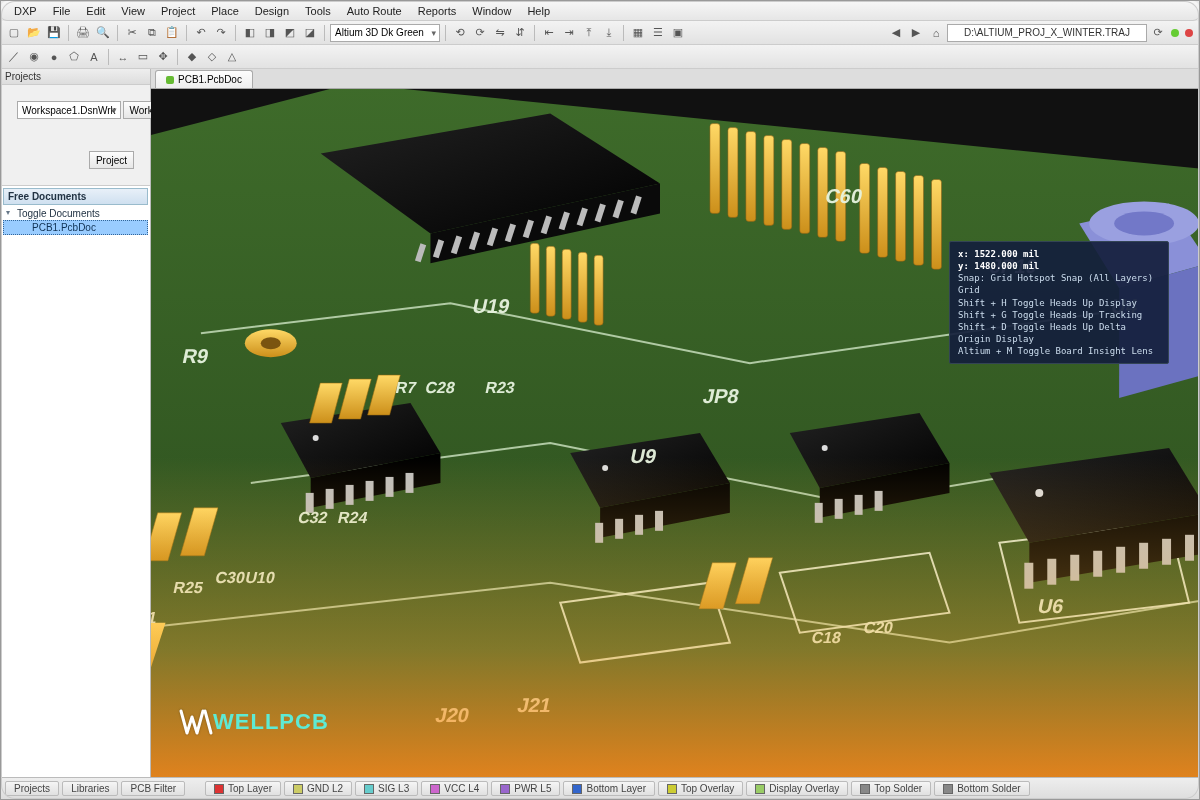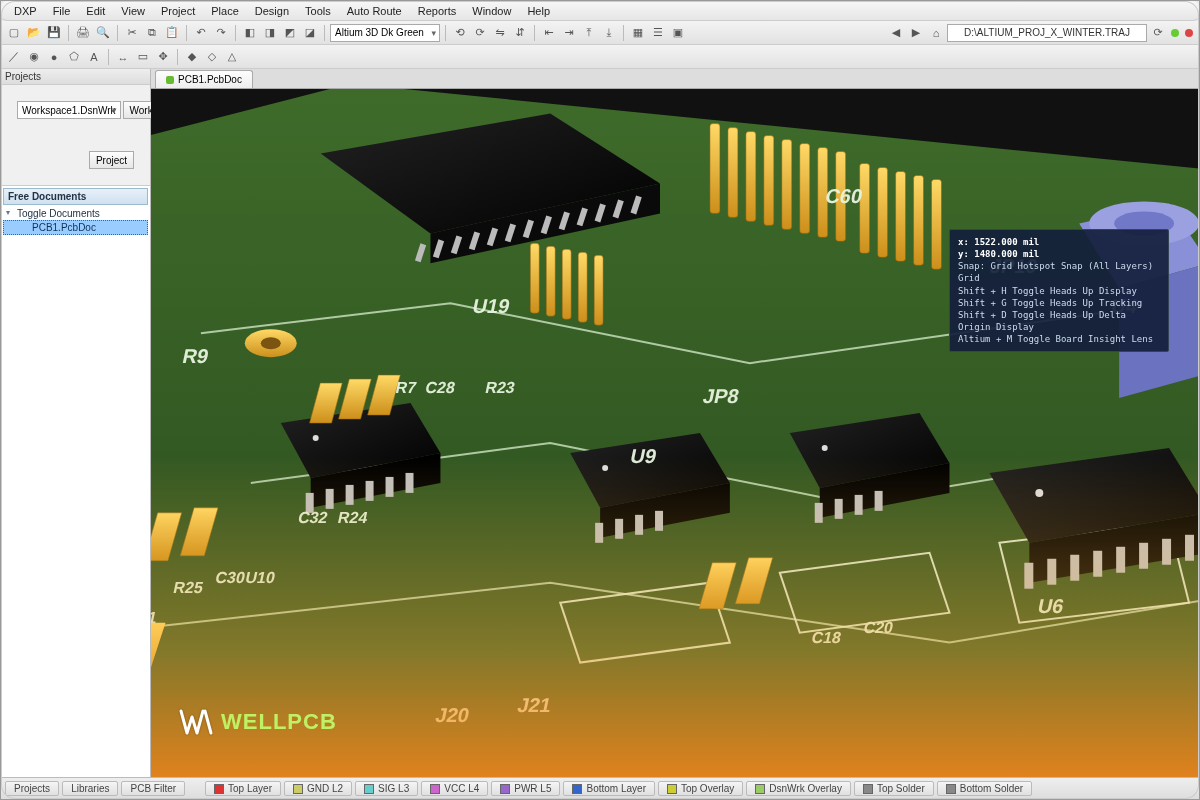--- a/index.html
+++ b/index.html
@@ -41,30 +41,30 @@
   
   .viewport-wrap { flex:1; display:flex; flex-direction:column; min-width:0; }
   .tab-row { height:20px; display:flex; align-items:flex-end; background:#ddd; border-bottom:1px solid #aaa; padding-left:4px; gap:2px;}
   .doc-tab { height:18px; padding:0 10px; font-size:10px; background:linear-gradient(#fdfdfd,#eee); border:1px solid #aaa; border-bottom:none; border-radius:3px 3px 0 0; display:flex; align-items:center; gap:4px;}
   .doc-tab .dot{width:8px;height:8px;background:#6b3;border-radius:2px;}
 
   .viewport { flex:1; position:relative; background:#555; overflow:hidden; }
   .pcb-svg { width:100%; height:100%; display:block; }
 
   
-  .hud { position:absolute; top:140px; right:30px; width:220px; background:rgba(20,30,60,0.92); color:#cde; font-size:9px; padding:6px 8px; border:1px solid #345; border-radius:2px; line-height:1.35; font-family:Consolas,monospace;}
+  .hud { position:absolute; top:152px; right:30px; width:220px; background:rgba(20,30,60,0.92); color:#cde; font-size:9px; padding:6px 8px; border:1px solid #345; border-radius:2px; line-height:1.35; font-family:Consolas,monospace;}
   .hud b{color:#fff;}
 
   
   .statusbar { height:22px; display:flex; align-items:center; background:linear-gradient(#eee,#ddd); border-top:1px solid #bbb; font-size:10px; color:#444; padding:0 4px; gap:3px;}
   .status-tab { padding:1px 8px; background:linear-gradient(#f5f5f5,#e0e0e0); border:1px solid #bbb; border-radius:2px; display:flex; align-items:center; gap:4px;}
   .sw{width:10px;height:10px;border:1px solid #666;}
 
   
-  .watermark { position:absolute; left:28px; bottom:40px; display:flex; align-items:center; gap:8px; color:#bef264; font-weight:bold; font-size:22px; letter-spacing:1px; font-family:Arial,sans-serif;}
+  .watermark { position:absolute; left:28px; bottom:40px; display:flex; align-items:center; color:#5eead4; font-weight:bold; font-size:22px; letter-spacing:1px; font-family:Arial,sans-serif;}
   .watermark svg{filter:drop-shadow(0 0 1px rgba(0,0,0,.3));}
 
   
   .grad-overlay{position:absolute;left:0;right:0;bottom:0;height:320px;background:linear-gradient(to top, rgba(255,140,30,.85), rgba(255,180,60,.4) 40%, transparent);pointer-events:none;}
   .outer-frame{position:absolute;inset:0;border-radius:14px;pointer-events:none;box-shadow:inset 0 0 0 1px #ccc;}
 </style>
 </head>
 <body>
 
 <div class="app">
@@ -410,21 +410,21 @@
     <div class="status-tab">
         <span class="sw" style="background:#36c"></span>
         <span>Bottom Layer</span>
       </div>
     <div class="status-tab">
         <span class="sw" style="background:#cc3"></span>
         <span>Top Overlay</span>
       </div>
     <div class="status-tab">
         <span class="sw" style="background:#9c6"></span>
-        <span>DsnWrk Overlay</span>
+        <span>Display Overlay</span>
       </div>
     <div class="status-tab">
         <span class="sw" style="background:#888"></span>
         <span>Top Solder</span>
       </div>
     <div class="status-tab">
         <span class="sw" style="background:#888"></span>
         <span>Bottom Solder</span>
       </div>
   </div>

